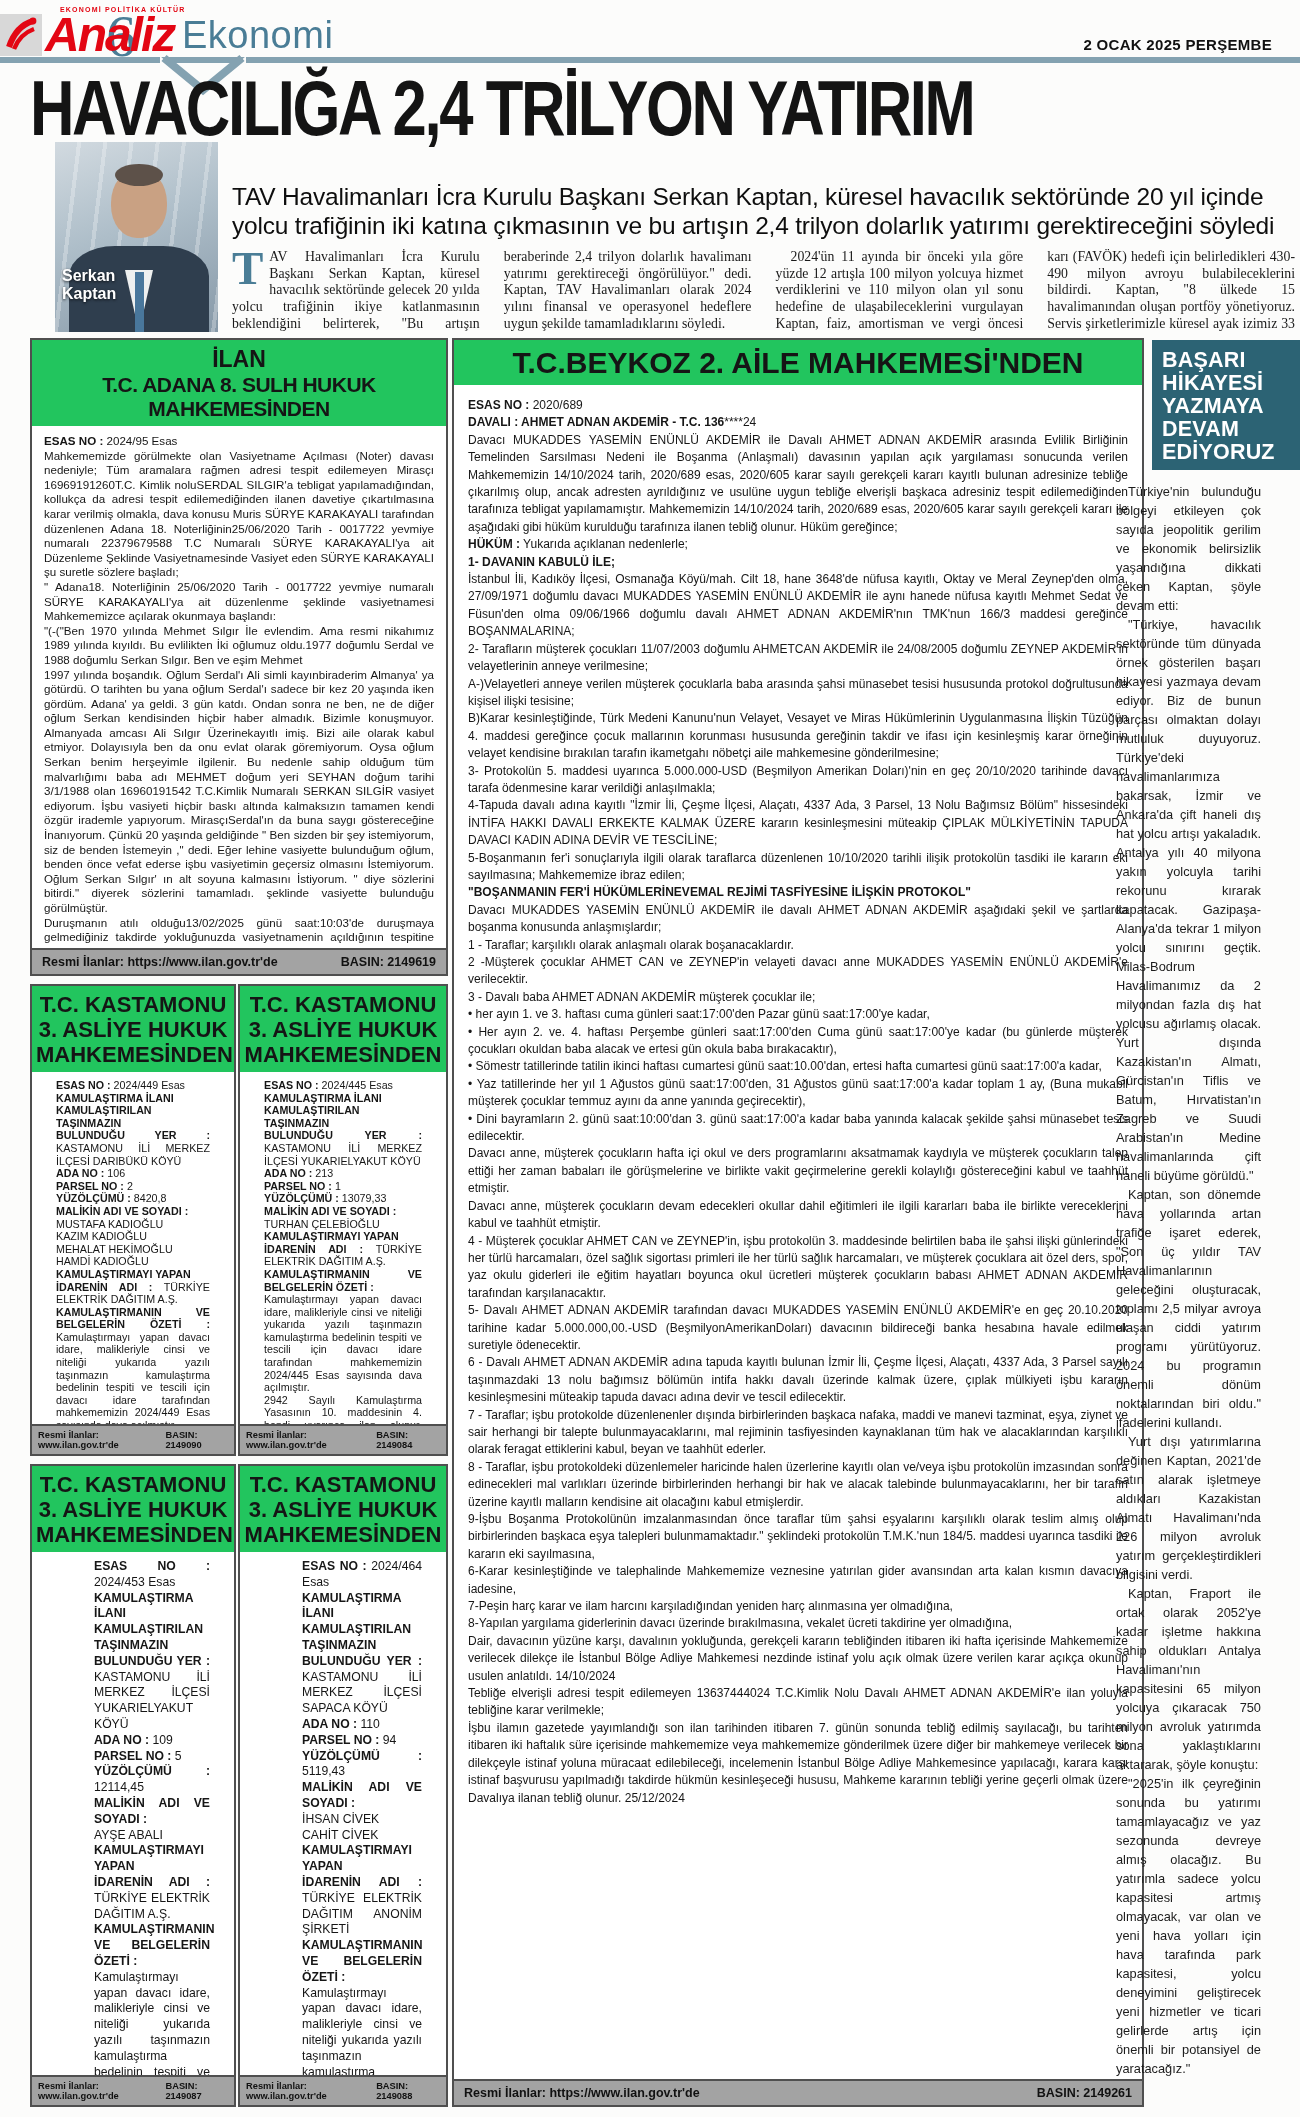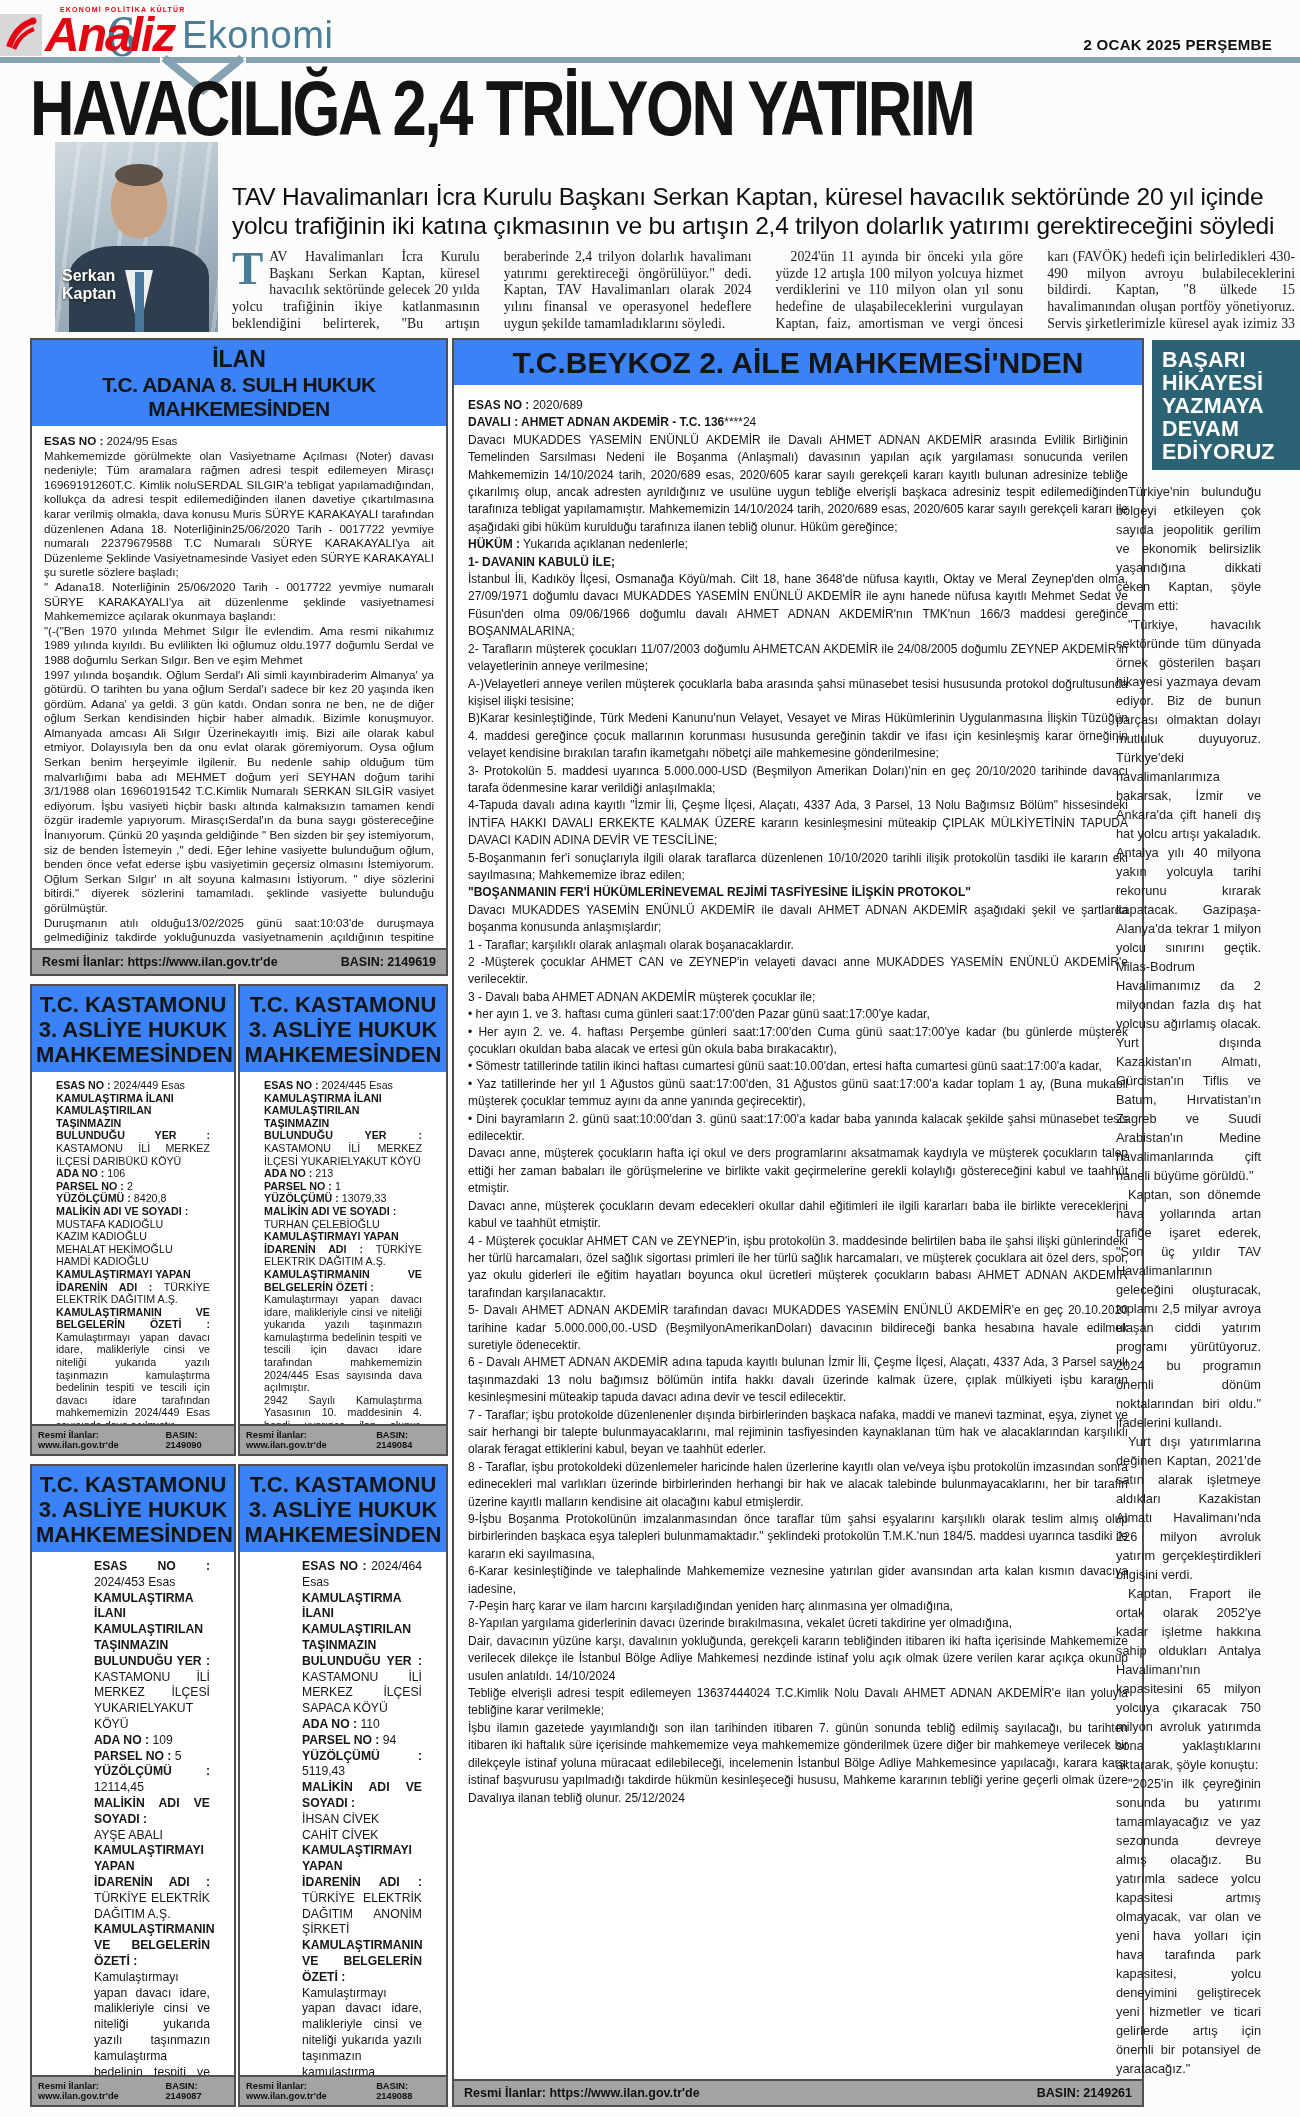--- a/index.html
+++ b/index.html
@@ -38,21 +38,21 @@
   .article-right { flex:1; padding-left:14px; padding-top:41px; }
   .subhead { font-size:24.5px; line-height:1.17; color:#0e0e0e; letter-spacing:-.2px; }
   .article-body { margin-top:9px; height:88px; overflow:hidden; column-count:4; column-gap:24px;
     font-family:"Liberation Serif",serif; font-size:13.8px; line-height:1.2; text-align:justify; color:#1a1a1a; }
   .article-body p { margin:0; }
   .article-body p + p { text-indent:15px; }
   .article-body p:first-child::first-letter { float:left; font-size:47px; line-height:38px; padding-right:6px;
     color:#4a7d96; font-weight:bold; }
   
   .notice { position:absolute; border:2px solid #4f4f4f; background:#fff; overflow:hidden; }
-  .notice-header { background:#3b82f6; text-align:center; font-weight:bold; padding:6px 4px 5px; color:#151515; }
+  .notice-header { background:#22c55e; text-align:center; font-weight:bold; padding:6px 4px 5px; color:#151515; }
   .notice-body { text-align:justify; color:#161616; }
   .notice-body p { margin:0; }
   .notice-body p.b { font-weight:bold; }
   .notice-footer { position:absolute; left:0; right:0; bottom:0; border-top:2px solid #4f4f4f; background:#a3a3a3;
     display:flex; justify-content:space-between; align-items:center; font-weight:bold; }
   
   .box-adana { left:30px; top:338px; width:414px; height:634px; }
   .box-adana .t1 { font-size:23px; }
   .box-adana .t2 { font-size:21px; letter-spacing:-.5px; }
   .box-adana .notice-body { padding:8px 12px; font-size:11.6px; line-height:14.6px; }

